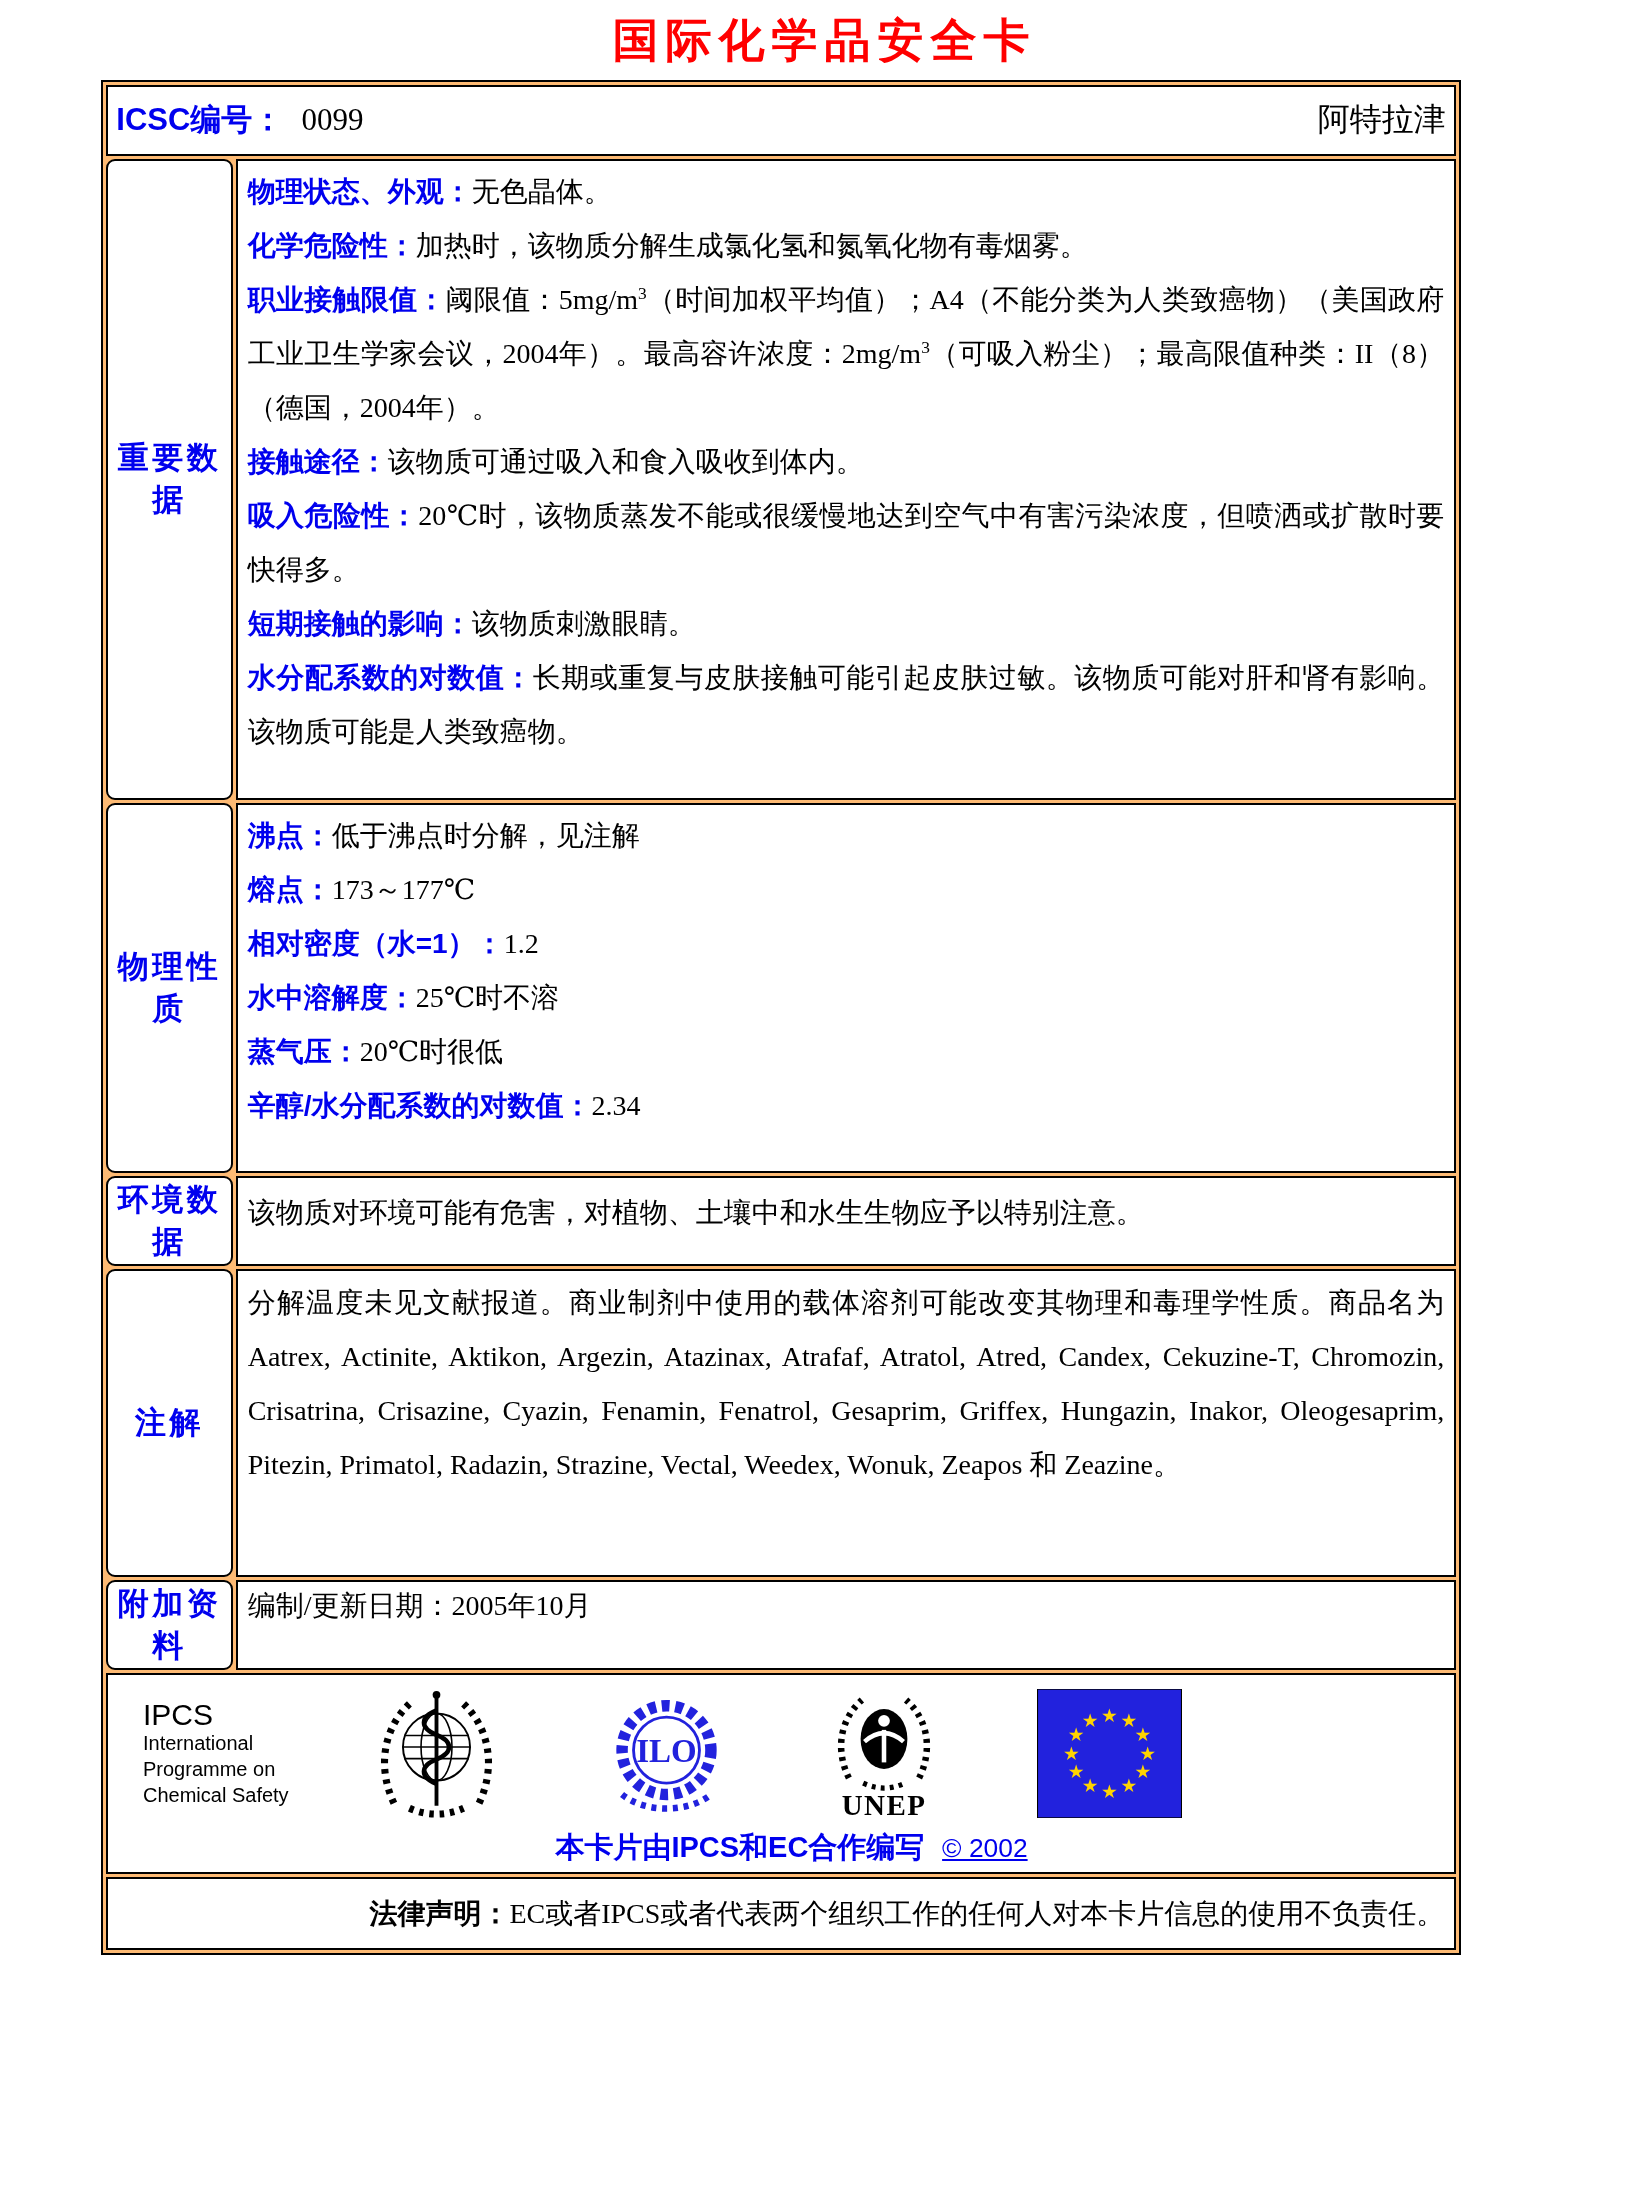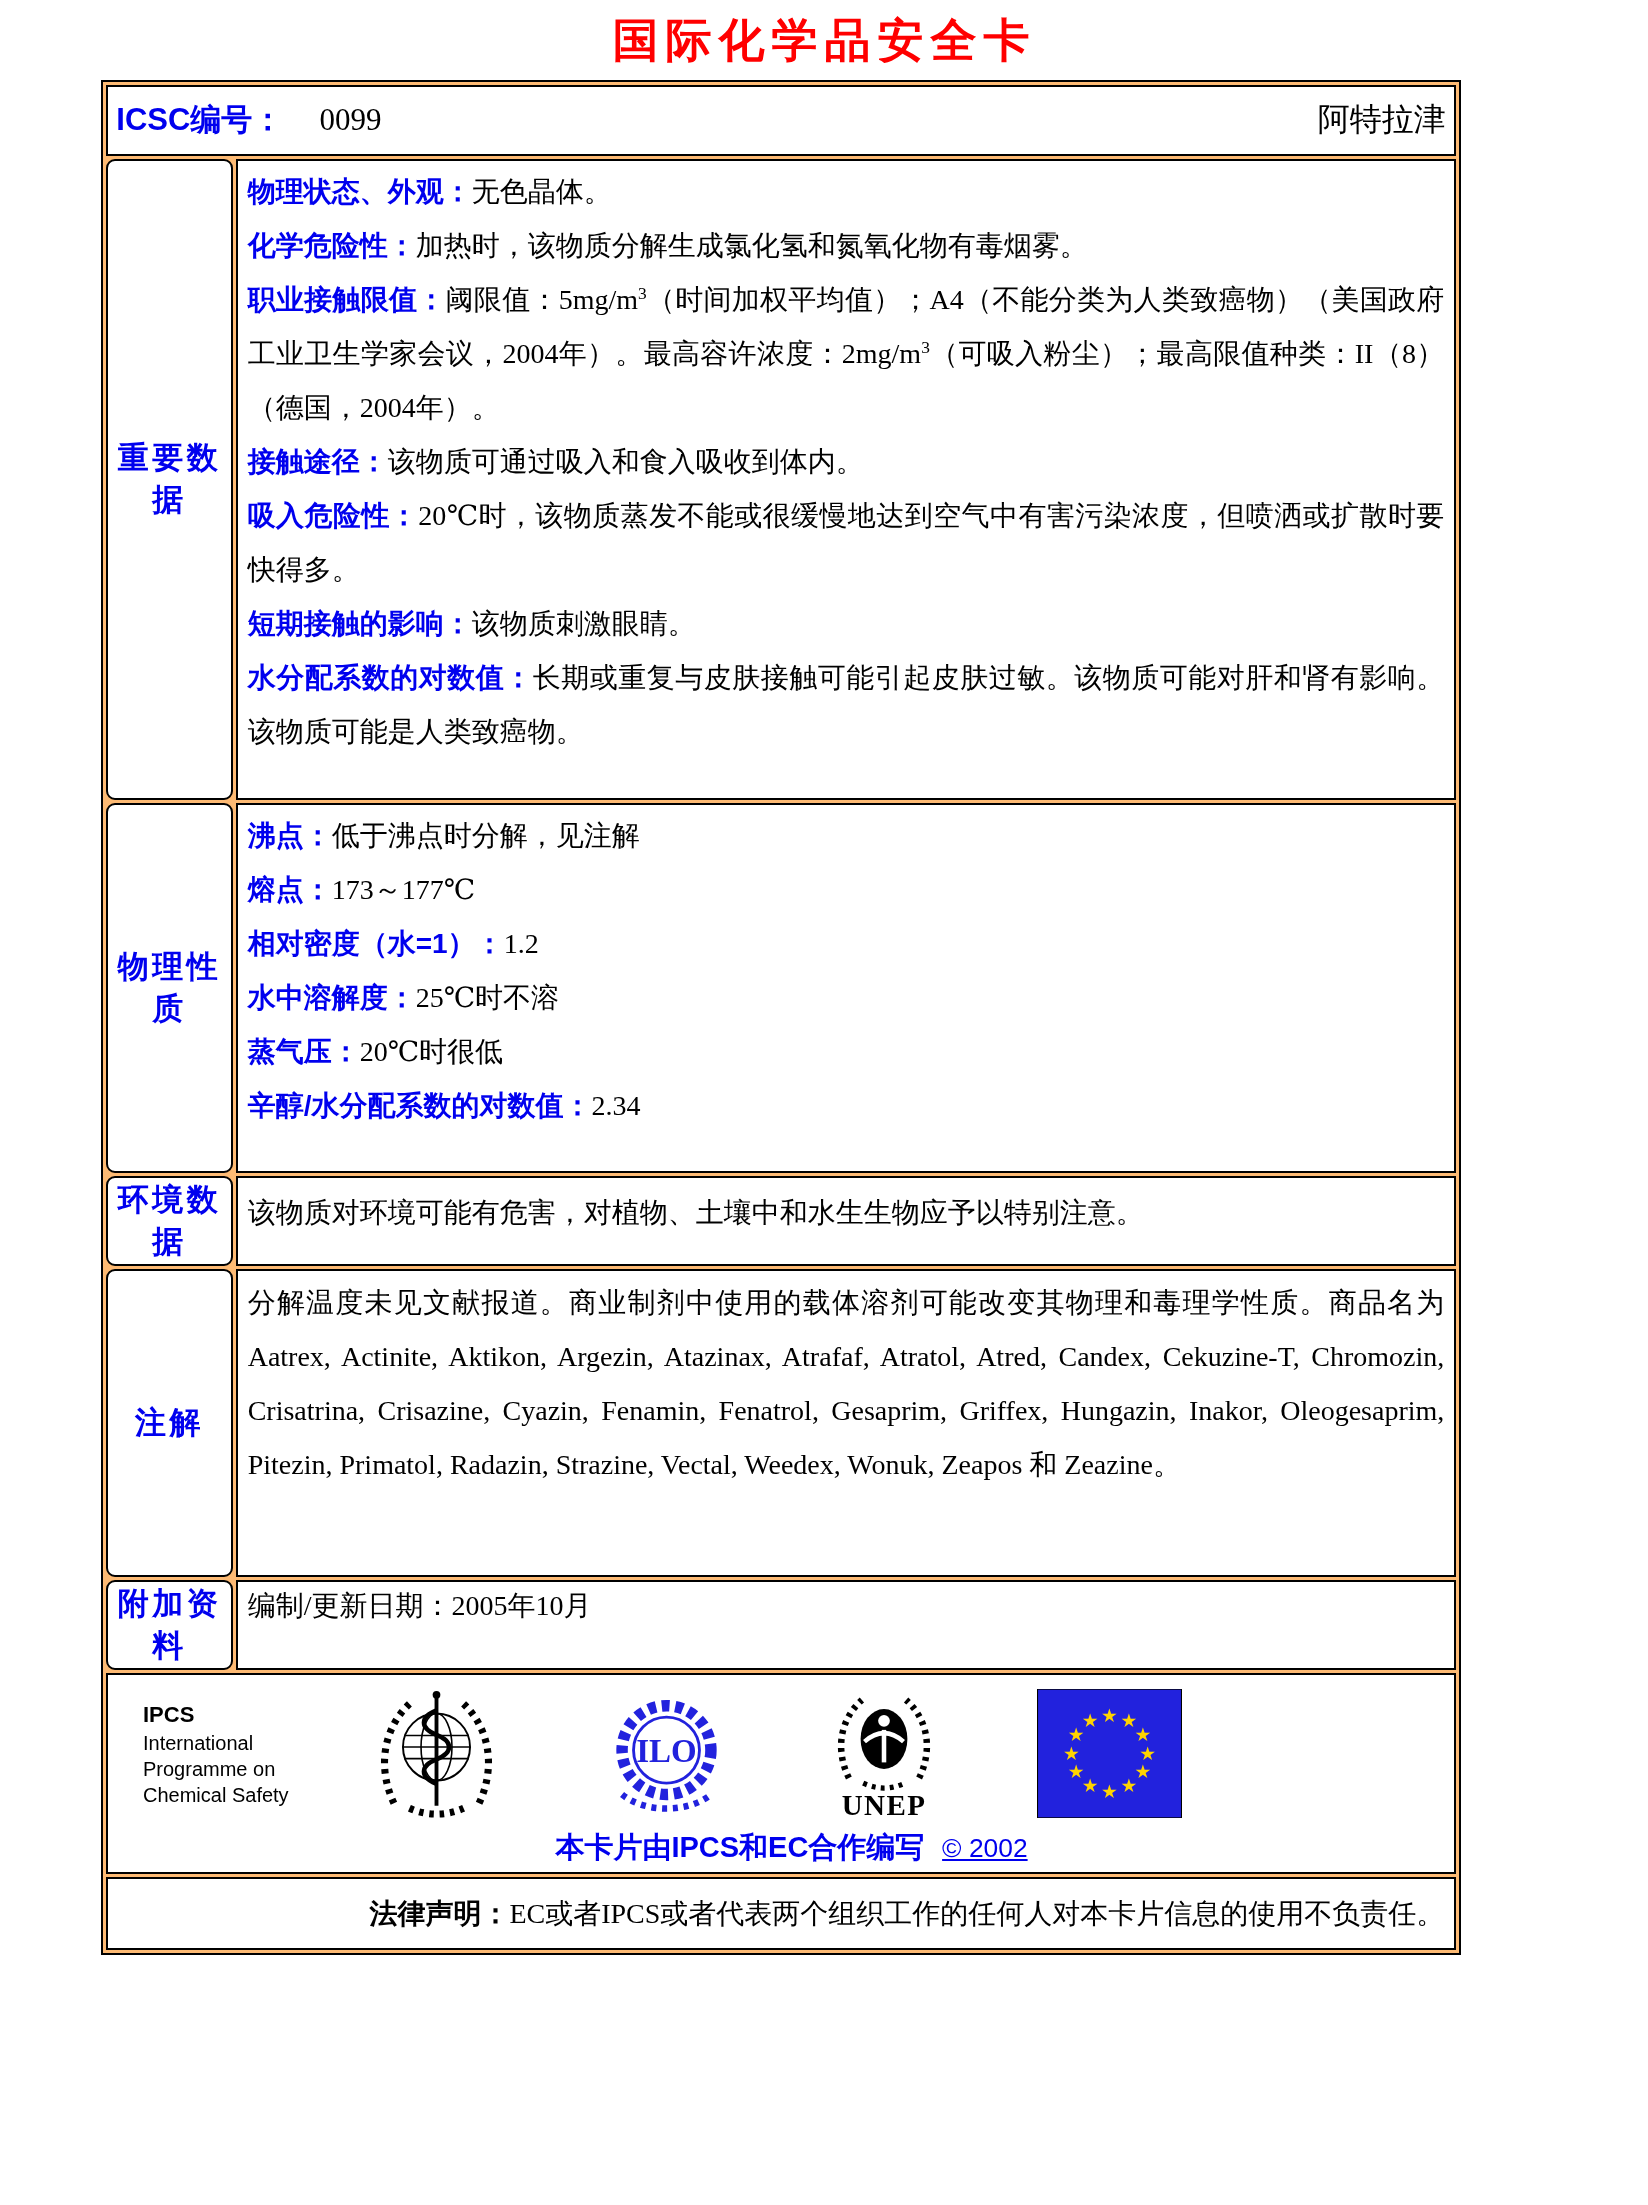--- a/index.html
+++ b/index.html
@@ -31,38 +31,38 @@
     font-weight:bold;color:#0000ee;
   }
   sup{font-size:17.4px;line-height:0;}
   
   td.header-cell{height:67px;padding:0 8.3px;}
   .header-flex{display:flex;align-items:center;height:100%;}
   .icsc-label{
     font-family:"Liberation Sans","DejaVu Sans",sans-serif;
     font-weight:bold;color:#0000ee;font-size:31px;
   }
-  .icsc-number{font-size:31px;margin-left:36px;}
+  .icsc-number{font-size:31px;margin-left:18px;}
   .chem-name{margin-left:auto;font-size:32px;}
   
   .h-important{height:629px;}
   .h-physical{height:358px;}
   .h-env{height:72px;}
   .h-notes{height:295px;}
   .h-add{height:43px;}
   td.content.add-cell p.line{line-height:40px;}
   td.content.env-cell p.line{line-height:60px;}
   
   td.footer-cell{height:182px;padding:7px 14px 4.2px 35px;vertical-align:top;}
   .footer-top{display:flex;align-items:center;}
   .ipcs-block{
     font-family:"Liberation Sans","DejaVu Sans",sans-serif;
     font-size:20px;line-height:26px;width:229px;flex:0 0 auto;
   }
-  .ipcs-acronym{font-weight:bold;font-size:22px;line-height:31px;}
+  .ipcs-acronym{font-weight:normal;font-size:30px;line-height:31px;}
   .logo-slot{flex:0 0 auto;display:flex;flex-direction:column;align-items:center;}
   .logo-gap{margin-left:101px;}
   .unep-text{
     font-family:"Liberation Serif","DejaVu Serif",serif;
     font-weight:bold;font-size:29px;line-height:28px;letter-spacing:1.4px;
   }
   .credit{
     margin:2.8px 0 0 0;text-align:center;color:#0000ee;
     font-family:"Liberation Sans","DejaVu Sans",sans-serif;font-size:29px;
   }

